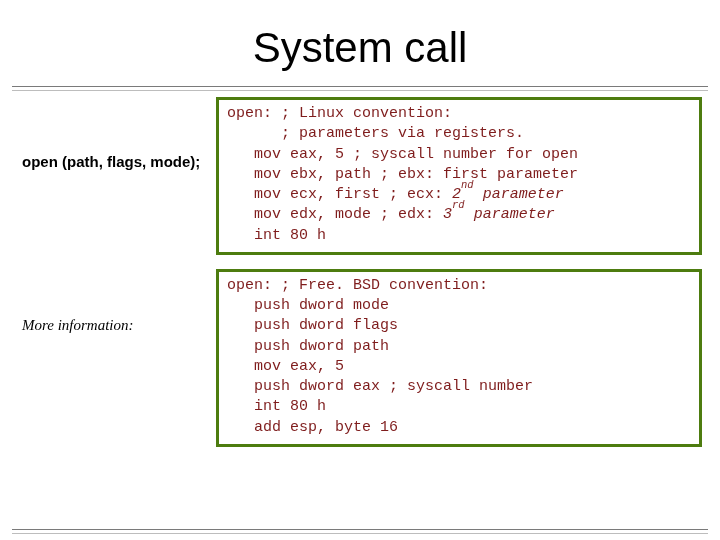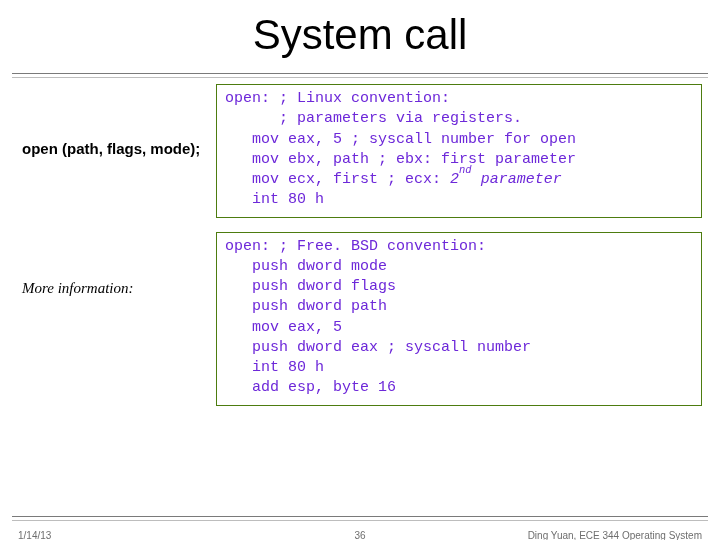--- a/index.html
+++ b/index.html
@@ -15,21 +15,21 @@
   .slide {
     position: relative;
     width: 720px;
     height: 540px;
     box-sizing: border-box;
   }
   .title {
     text-align: center;
     font-size: 42px;
     font-weight: 400;
-    margin-top: 11px;
+    margin-top: 24px;
     margin-bottom: 14px;
     color: #000;
   }
   .rule-top {
     border-top: 1px solid #7a7a7a;
     margin: 0 12px 3px 12px;
   }
   .rule-bot {
     border-top: 1px solid #bdbdbd;
     margin: 0 12px 0 12px;
@@ -58,28 +58,28 @@
     font-size: 15px;
     font-weight: 700;
     color: #000;
   }
   .leftcol .info {
     font-style: italic;
     font-weight: 400;
     font-size: 15px;
   }
   .codebox {
-    border: 1px solid #4d7c0f;
+    border: 3px solid #4d7c0f;
     margin-right: 18px;
     flex: 1;
     padding: 4px 8px 6px 8px;
     font-family: Consolas, "Courier New", monospace;
     font-size: 15px;
     line-height: 1.35;
-    color: #6d28d9;
+    color: #7f1d1d;
   }
   .codebox .ln { white-space: pre; }
   .nth { font-style: italic; }
   .supn { font-style: italic; }
   sup { font-size: 0.7em; line-height: 0; position: relative; top: -0.4em; }
   .row2 { margin-top: 14px; }
   .leftcol.top1 { padding-top: 56px; }
   .leftcol.top2 { padding-top: 48px; font-family: Liberation Serif, serif; }
   .footer {
     position: absolute;
@@ -109,20 +109,21 @@
     <div class="row">
       <div class="leftcol top1">
         <span>open (path, flags, mode);</span>
       </div>
       <div class="codebox">
         <div class="ln">open: ; Linux convention:</div>
         <div class="ln">      ; parameters via registers.</div>
         <div class="ln">   mov eax, 5 ; syscall number for open</div>
         <div class="ln">   mov ebx, path ; ebx: first parameter</div>
         <div class="ln"><span>   mov ecx, first ; ecx: </span><span class="nth">2</span><sup class="supn">nd</sup><span class="nth"> parameter</span></div>
+        <div class="ln"><span>   mov edx, mode ; edx: </span><span class="nth">3</span><sup class="supn">rd</sup><span class="nth"> parameter</span></div>
         <div class="ln">   int 80 h</div>
       </div>
     </div>
 
     <div class="row row2">
       <div class="leftcol top2">
         <div class="info">More information:</div>
       </div>
       <div class="codebox">
         <div class="ln">open: ; Free. BSD convention:</div>

